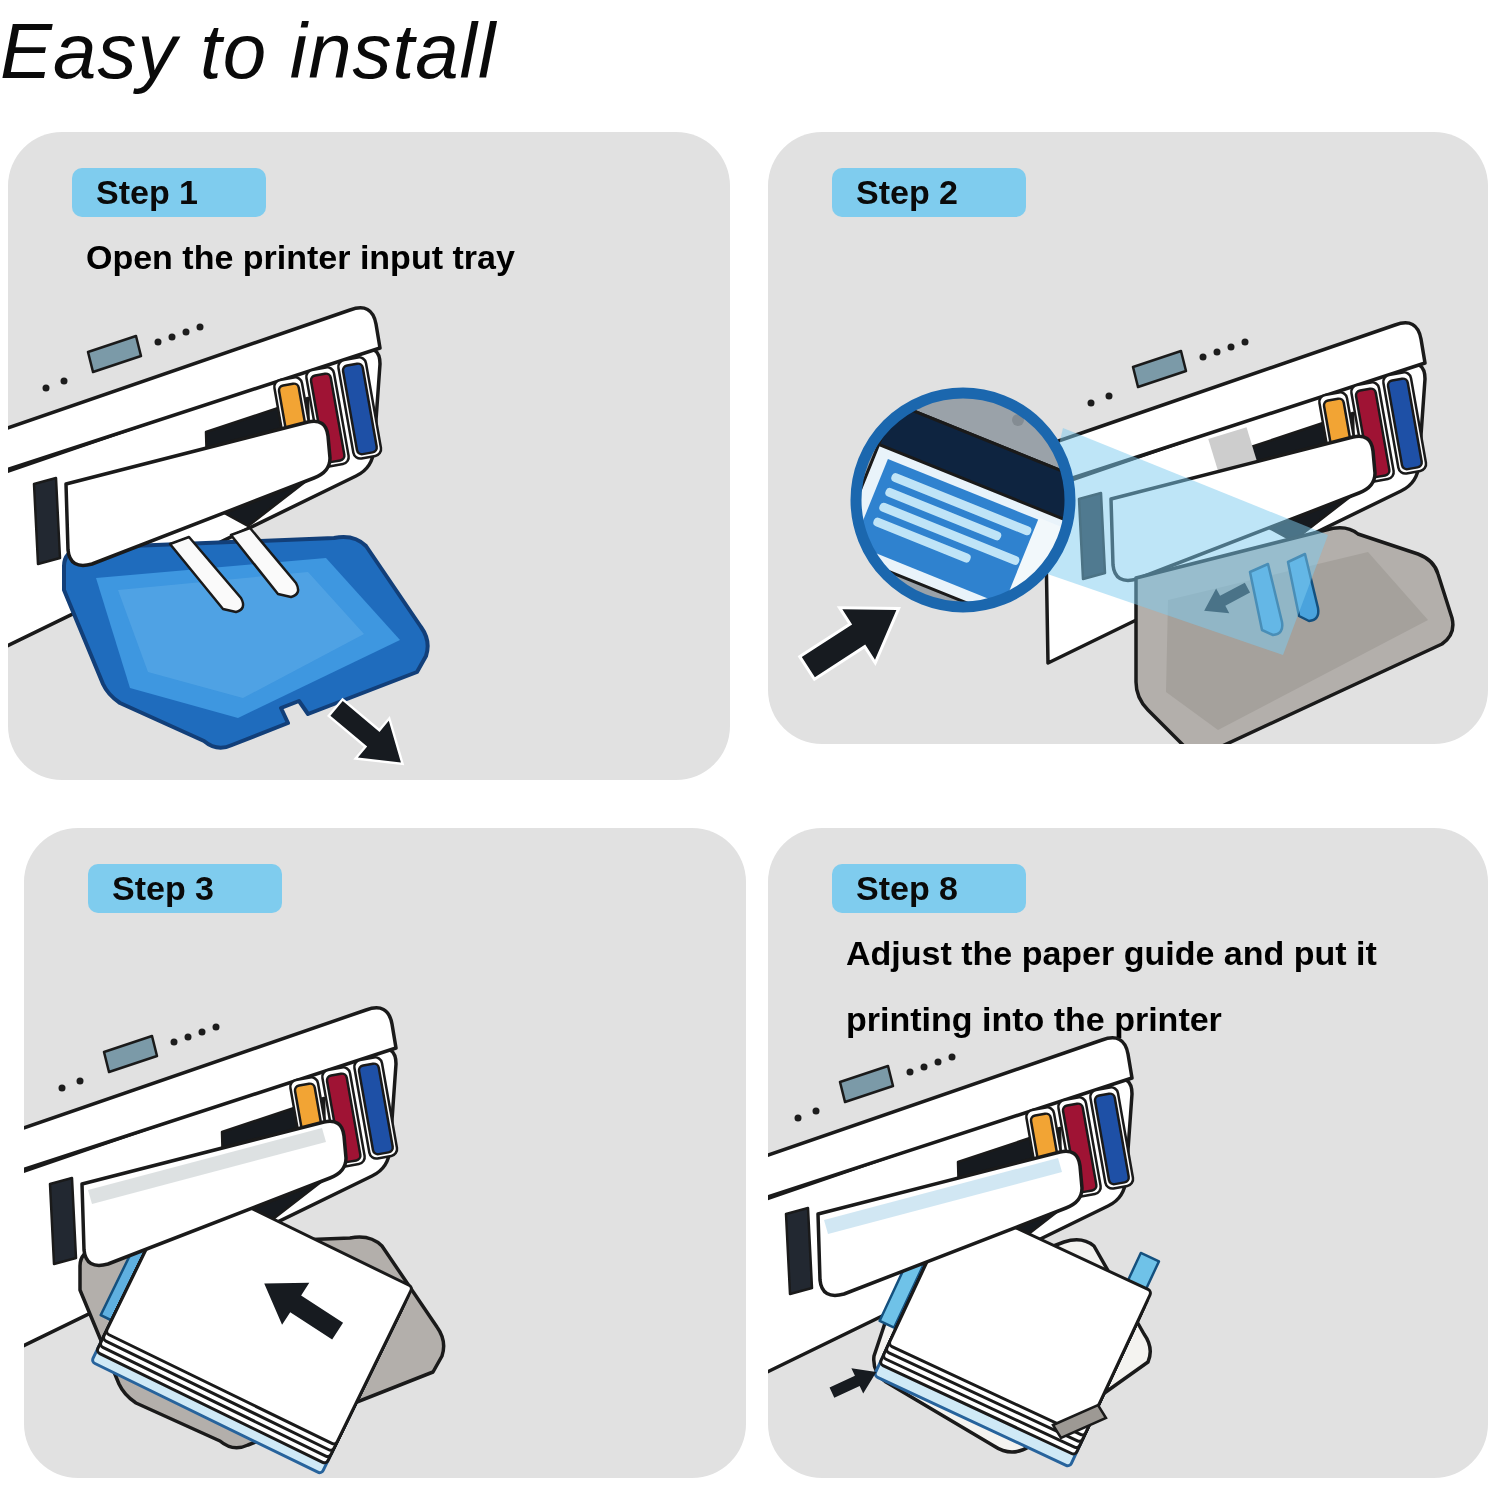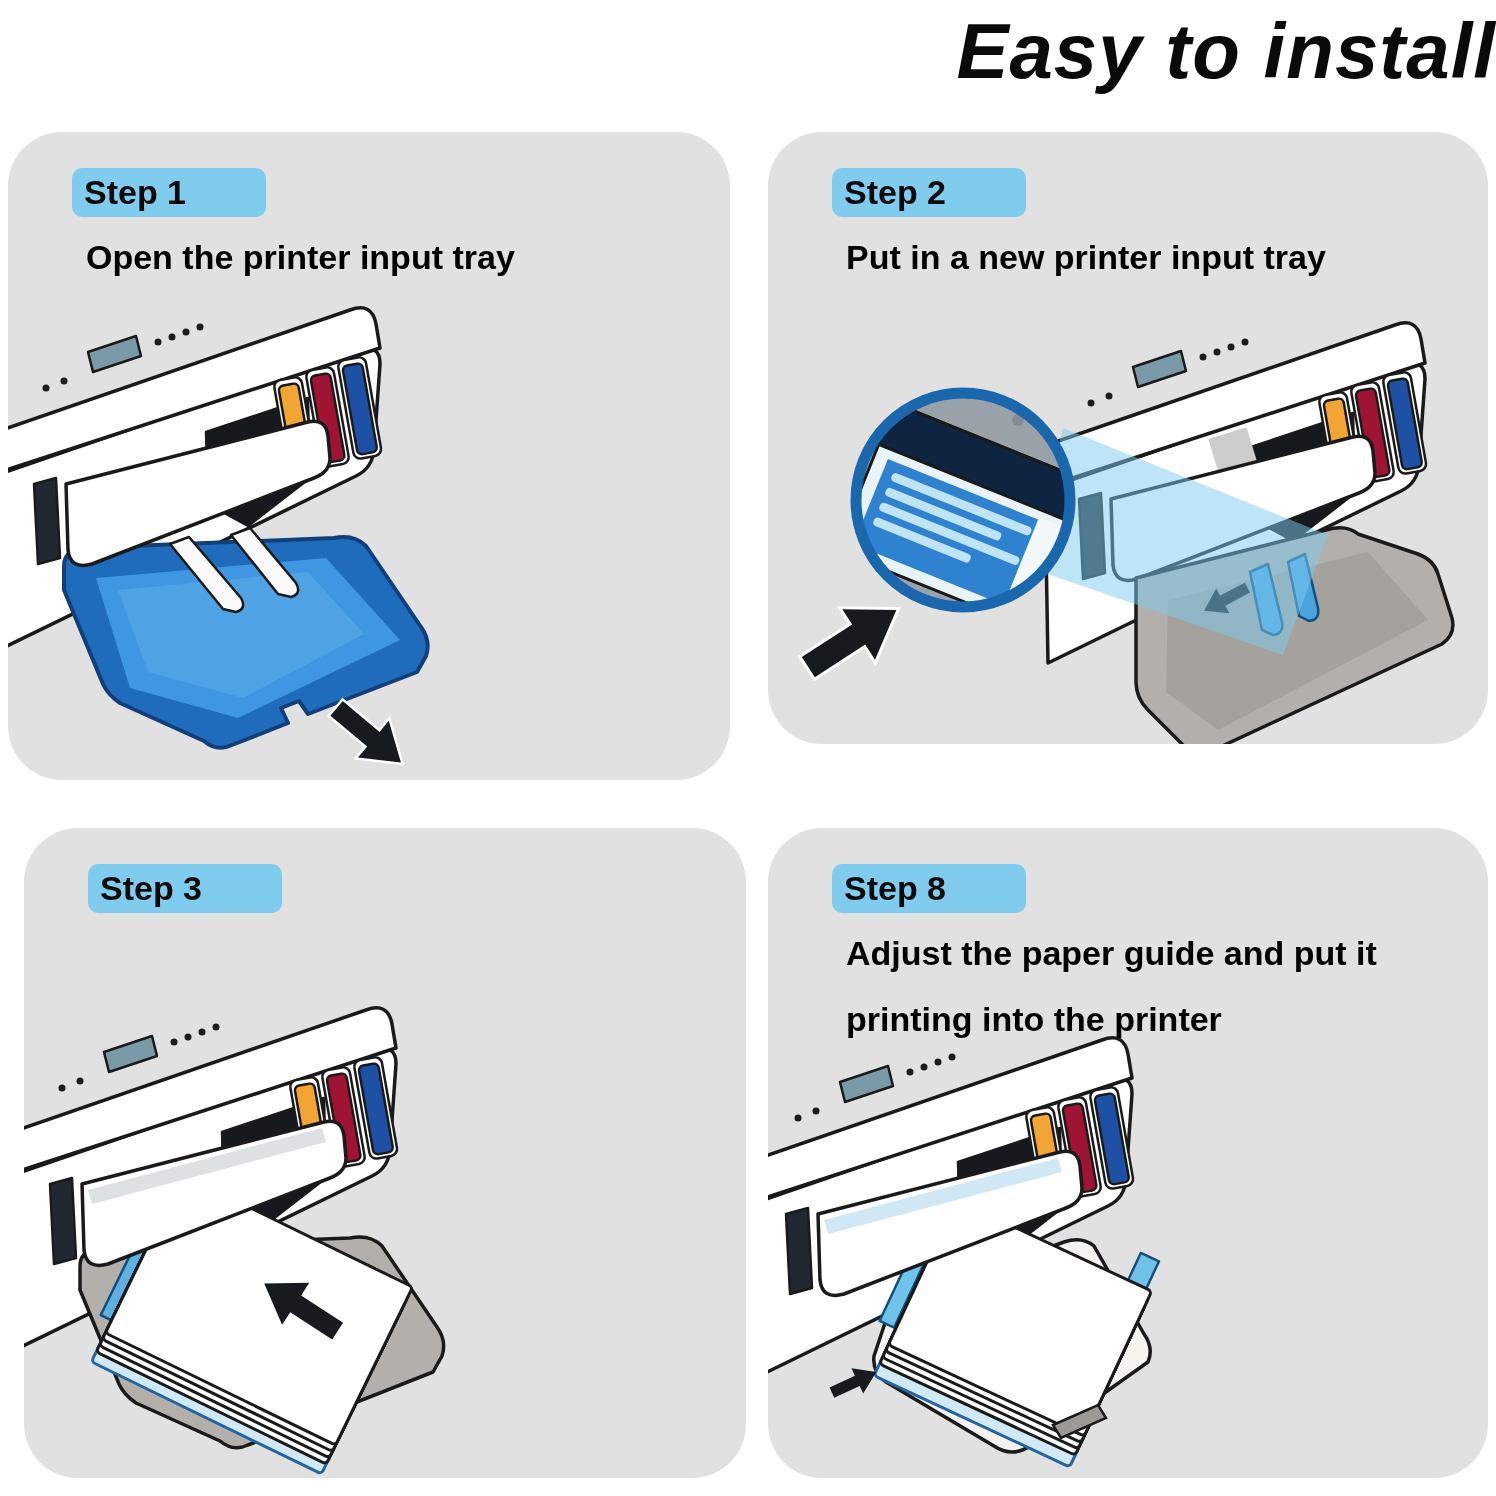--- a/index.html
+++ b/index.html
@@ -1,27 +1,27 @@
 <!DOCTYPE html>
 <html><head>
 <meta charset="utf-8">
 <style>
   html,body{margin:0;padding:0;background:#ffffff;}
   .page{position:relative;width:1496px;height:1496px;background:#ffffff;overflow:hidden;
         font-family:"Liberation Sans", sans-serif;}
-  .title{position:absolute;left:0;top:6px;width:100%;text-align:right;
-         font-size:78px;font-weight:bold;font-style:italic;color:#0a0a0a;letter-spacing:1px;}
+  .title{position:absolute;left:0;top:6px;width:100%;text-align:left;
+         font-size:78px;font-weight:normal;font-style:italic;color:#0a0a0a;letter-spacing:1px;}
   .panel{position:absolute;background:#e1e1e1;border-radius:54px;overflow:hidden;}
   .panel.p1{left:8px;  top:132px; width:722px; height:648px;}
   .panel.p2{left:768px; top:132px; width:720px; height:612px;}
   .panel.p3{left:24px;  top:828px; width:722px; height:650px;}
   .panel.p4{left:768px; top:828px; width:720px; height:650px;}
   .badge{position:absolute;left:64px;top:36px;width:194px;height:49px;
          background:#7fccee;border-radius:10px;display:flex;align-items:center;
-         padding-left:12px;box-sizing:border-box;
+         padding-left:24px;box-sizing:border-box;
          font-size:34px;font-weight:bold;color:#0a0a0a;}
   .caption{position:absolute;left:78px;top:92px;width:600px;
            font-size:34px;font-weight:bold;color:#000000;line-height:66px;}
   .art{position:absolute;left:0;top:168px;width:720px;height:478px;}
   .p3 .art,.p4 .art{top:172px;}
   svg{display:block;}
 </style>
 </head>
 <body>
 
@@ -84,21 +84,20 @@
           <path d="M162,244 L181,237 L233,298 Q239,309 228,312 L215,309 Z"></path>
           <path d="M223,235 L242,228 L288,283 Q294,294 283,297 L270,294 Z"></path>
         </g>
         <use href="#arw" transform="translate(344,390) rotate(40) scale(1.2)" fill="#171b20" stroke="#ffffff" stroke-width="4" paint-order="stroke"></use>
       </svg>
     </div>
   </div>
 
   <div class="panel p2">
     <div class="badge">Step 2</div>
-    <div class="caption">Put in a new printer input tray</div>
     <div class="art">
       <svg width="720" height="478" viewBox="0 0 720 478">
         <defs>
             <clipPath id="magclip">
               <circle cx="195" cy="200" r="103"></circle>
             </clipPath>
           </defs>
         <g transform="translate(285,15)">
           <use href="#pbase"></use>
           <rect x="162" y="117" width="40" height="52" fill="#cdcdcd" transform="rotate(-17 182 143)"></rect>

